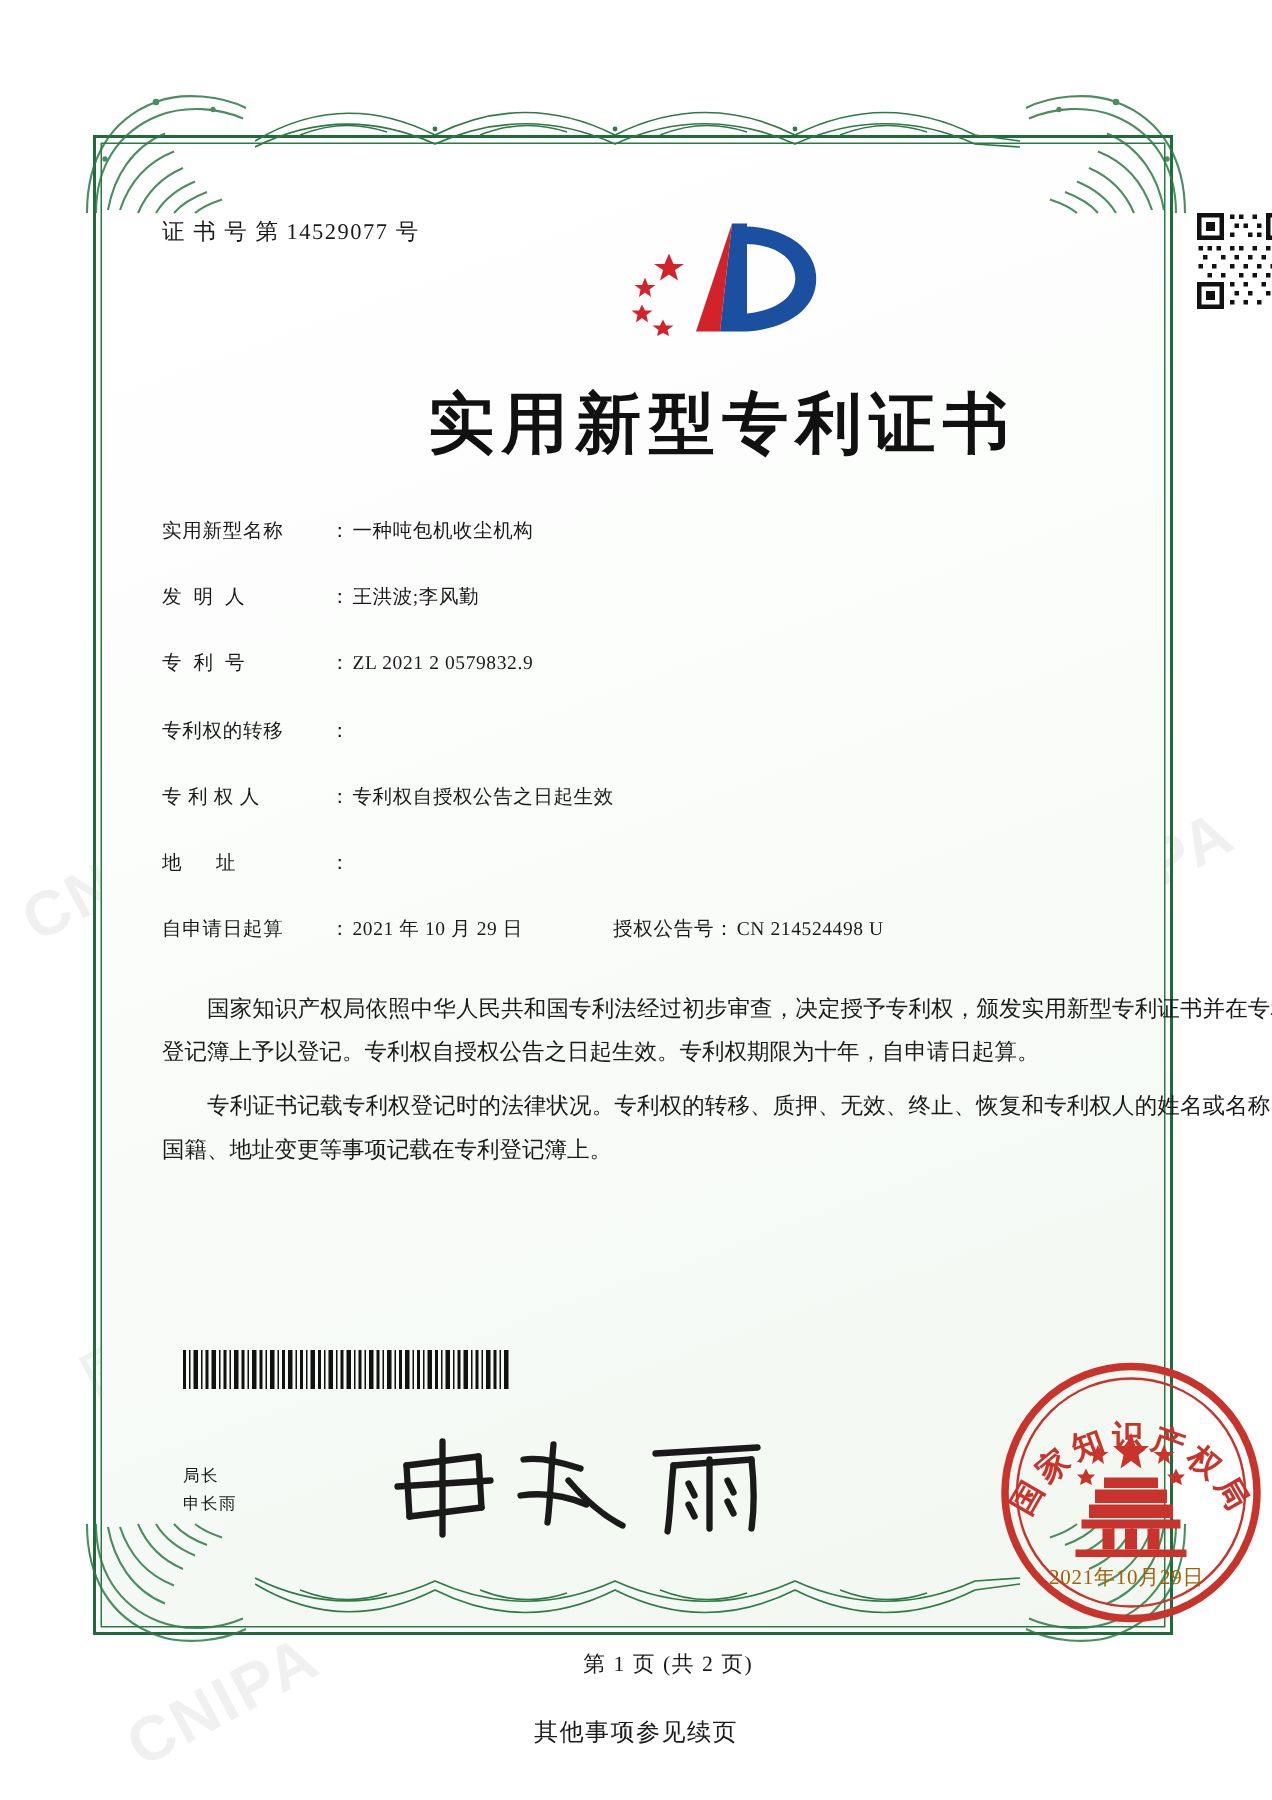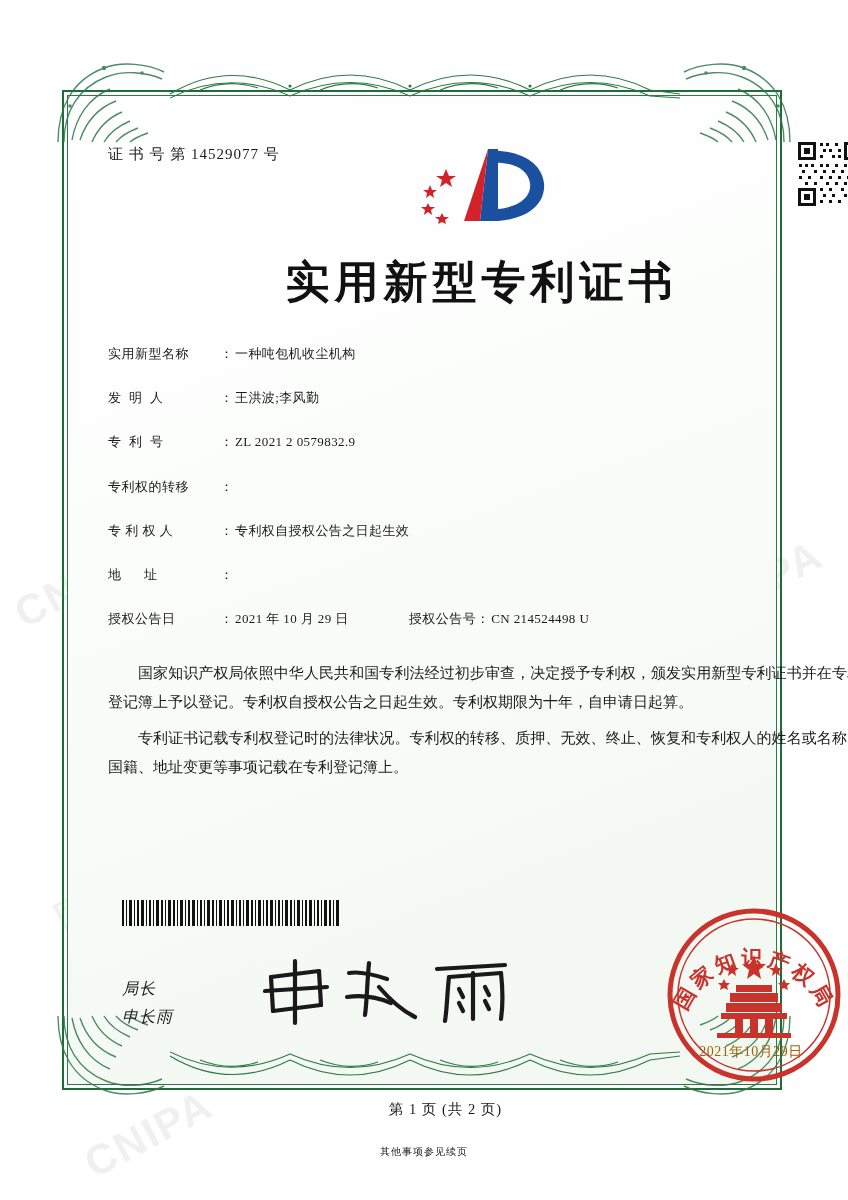--- a/index.html
+++ b/index.html
@@ -186,24 +186,23 @@
     top: 805px;
     width: 218px;
     height: 26px;
   }
   .barcode svg { display:block; width:100%; height:100%; }
 
   .signer {
     position: absolute;
     left: 55px;
     top: 880px;
-    font-size: 16px;
+    font-size: 11px;
     line-height: 1.75;
     letter-spacing: 1px;
-    font-style: italic;
   }
   .signature {
     position: absolute;
     left: 190px;
     top: 862px;
     width: 260px;
     height: 70px;
   }
   .signature svg { display:block; width:100%; height:100%; }
 
@@ -236,21 +235,21 @@
     font-size: 14.5px;
     letter-spacing: 1px;
     z-index: 3;
     padding-left: 43px;
   }
   .footer-note {
     position: absolute;
     left: 0; right: 0;
     top: 1145px;
     text-align: center;
-    font-size: 10px;
+    font-size: 16px;
     letter-spacing: 1px;
     z-index: 3;
   }
 </style>
 </head>
 <body>
 
 <div class="watermarks">
   <div class="wm wm-en" style="left:180px;  top:180px;  transform:rotate(-28deg);">CNIPA</div>
   <div class="wm wm-en" style="left:560px;  top:330px;  transform:rotate(-28deg);">CNIPA</div>
@@ -484,21 +483,21 @@
         <span class="field-sep">：</span>
         <span class="field-value">专利权自授权公告之日起生效</span>
       </div>
 
       <div class="field-row">
         <span class="field-label">地      址</span>
         <span class="field-sep">：</span>
       </div>
 
       <div class="field-row dual">
-        <span class="field-label">授权公告日</span>
+        <span class="field-label">自申请日起算</span>
         <span class="field-sep">：</span>
         <span class="field-value">2021 年 10 月 29 日</span>
         <span class="second-label">授权公告号</span>
         <span class="field-sep">：</span>
         <span class="field-value">CN 214524498 U</span>
       </div>
 
     </div>
 
     <div class="paragraphs">

